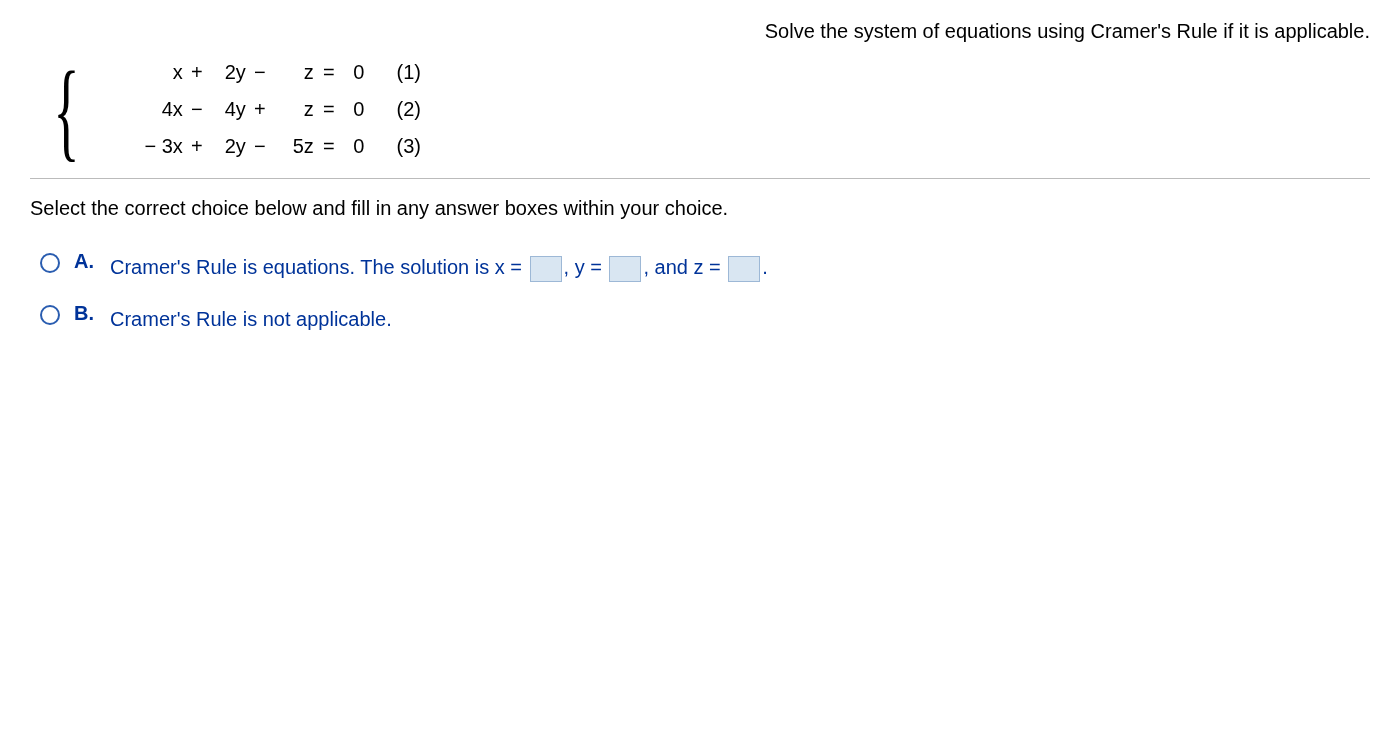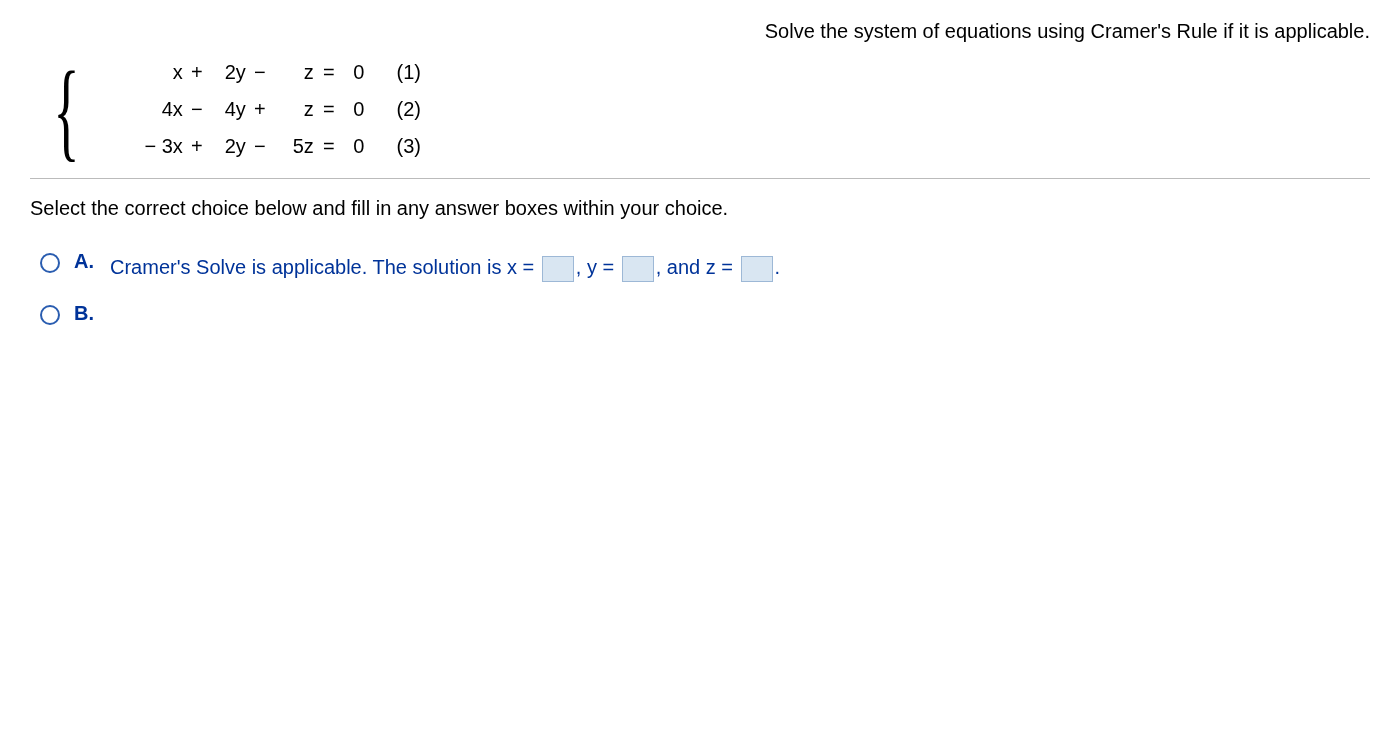--- a/index.html
+++ b/index.html
@@ -147,25 +147,28 @@
 
 <hr class="divider">
 
 <div class="instruction">Select the correct choice below and fill in any answer boxes within your choice.</div>
 
 <div class="choices">
   <div class="choice-row">
     <div class="radio"></div>
     <div class="choice-label">A.</div>
     <div class="choice-content">
-      <span>Cramer's Solve is applicable. The solution is x =</span>
+      <span>Cramer's Rule is equations. The solution is x =</span>
       <span class="answer-box"></span><span>, y =</span>
       <span class="answer-box"></span><span>, and z =</span>
       <span class="answer-box"></span><span>.</span>
       <br>
     </div>
   </div>
 
   <div class="choice-row">
     <div class="radio"></div>
     <div class="choice-label">B.</div>
+    <div class="choice-content">
+      <span>Cramer's Rule is not applicable.</span>
+    </div>
   </div>
 </div>
 
 </body></html>

